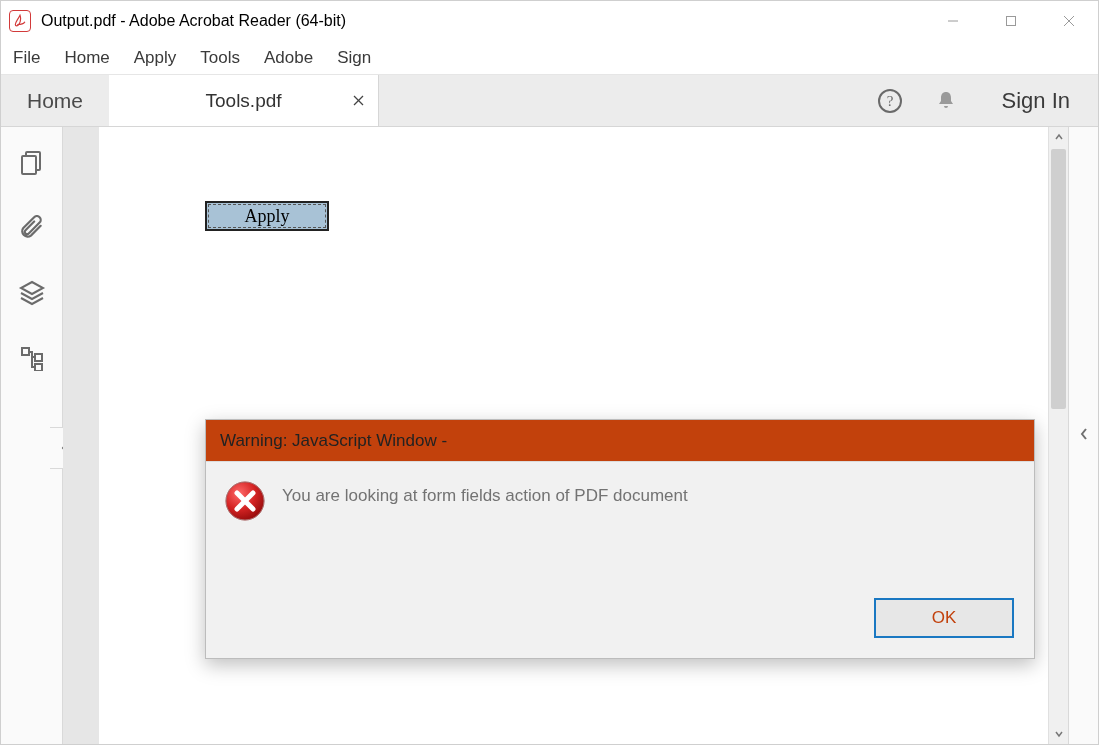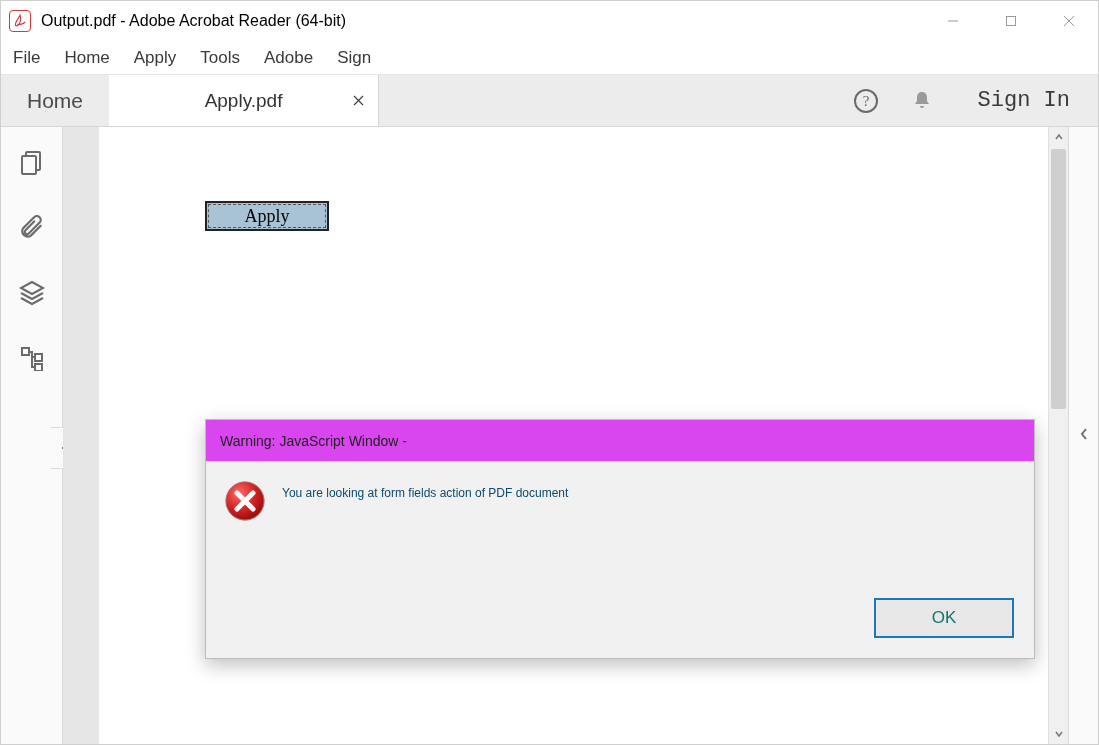--- a/index.html
+++ b/index.html
@@ -91,21 +91,20 @@
   .toolbar-icon {
     width: 56px;
     display: flex; align-items: center; justify-content: center;
     color: #6a6a6a;
   }
   .signin-btn {
     display: flex; align-items: center; justify-content: center;
     padding: 2px 28px;
     font-size: 22px;
     color: #3a3a3a;
-    font-family: Liberation Mono, monospace;
   }
   
   .body-area {
     flex: 1;
     display: flex;
     background: #e6e6e6;
     position: relative;
     min-height: 0;
   }
   .left-rail {
@@ -187,57 +186,57 @@
     position: absolute;
     left: 142px; top: 292px;
     width: 830px; height: 240px;
     background: #f1f1f1;
     border: 1px solid #bcbcbc;
     box-shadow: 0 6px 18px rgba(0,0,0,0.25);
     display: flex; flex-direction: column;
   }
   .dialog-title {
     height: 42px;
-    background: #d946ef;
+    background: #c2410c;
     border-bottom: 1px solid #dcdcdc;
     display: flex; align-items: center;
     padding-left: 14px;
-    font-size: 14px;
+    font-size: 17px;
     color: #222;
   }
   .dialog-body {
     flex: 1;
     display: flex;
     padding: 18px 18px 8px 18px;
     align-items: flex-start;
     gap: 16px;
   }
   .error-icon {
     width: 42px; height: 42px;
     border-radius: 50%;
     display: flex; align-items: center; justify-content: center;
     flex-shrink: 0;
     position: relative;
   }
   .error-icon svg { display:block; }
   .dialog-msg {
-    font-size: 12px;
-    color: #0c4a6e;
+    font-size: 17px;
+    color: #737373;
     padding-top: 6px;
   }
   .dialog-buttons {
     display: flex; justify-content: flex-end;
     padding: 0 20px 20px 20px;
   }
   .ok-button {
     width: 140px; height: 40px;
     background: #e7e7e7;
     border: 2px solid #1a78c2;
     font-size: 17px;
-    color: #0f766e;
+    color: #c2410c;
     display: flex; align-items: center; justify-content: center;
   }
 </style>
 </head>
 <body>
 
 <div class="window">
 
   <div class="titlebar">
     <div class="app-icon">
@@ -271,21 +270,21 @@
     <div class="menu-item">Home</div>
     <div class="menu-item">Apply</div>
     <div class="menu-item">Tools</div>
     <div class="menu-item">Adobe</div>
     <div class="menu-item">Sign</div>
   </div>
 
   <div class="toolbar-row">
     <div class="tool-btn">Home</div>
     <div class="doc-tab">
-      <span>Apply.pdf</span>
+      <span>Tools.pdf</span>
       <span class="doc-tab-close">
         <svg width="11" height="11" viewBox="0 0 11 11">
             <line x1="1" y1="1" x2="10" y2="10" stroke="#444" stroke-width="1.3"></line>
             <line x1="10" y1="1" x2="1" y2="10" stroke="#444" stroke-width="1.3"></line>
           </svg>
       </span>
     </div>
     <div class="toolbar-spacer"></div>
     <div class="toolbar-icon">
       <svg width="26" height="26" viewBox="0 0 26 26">

